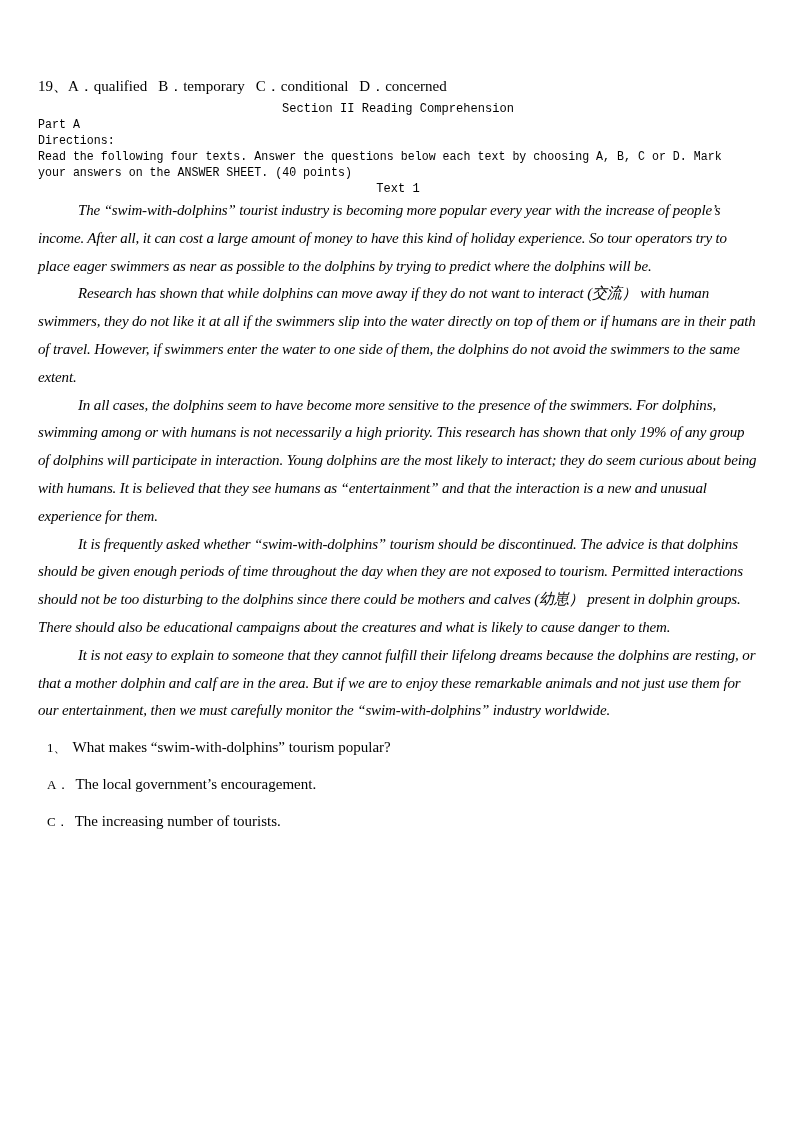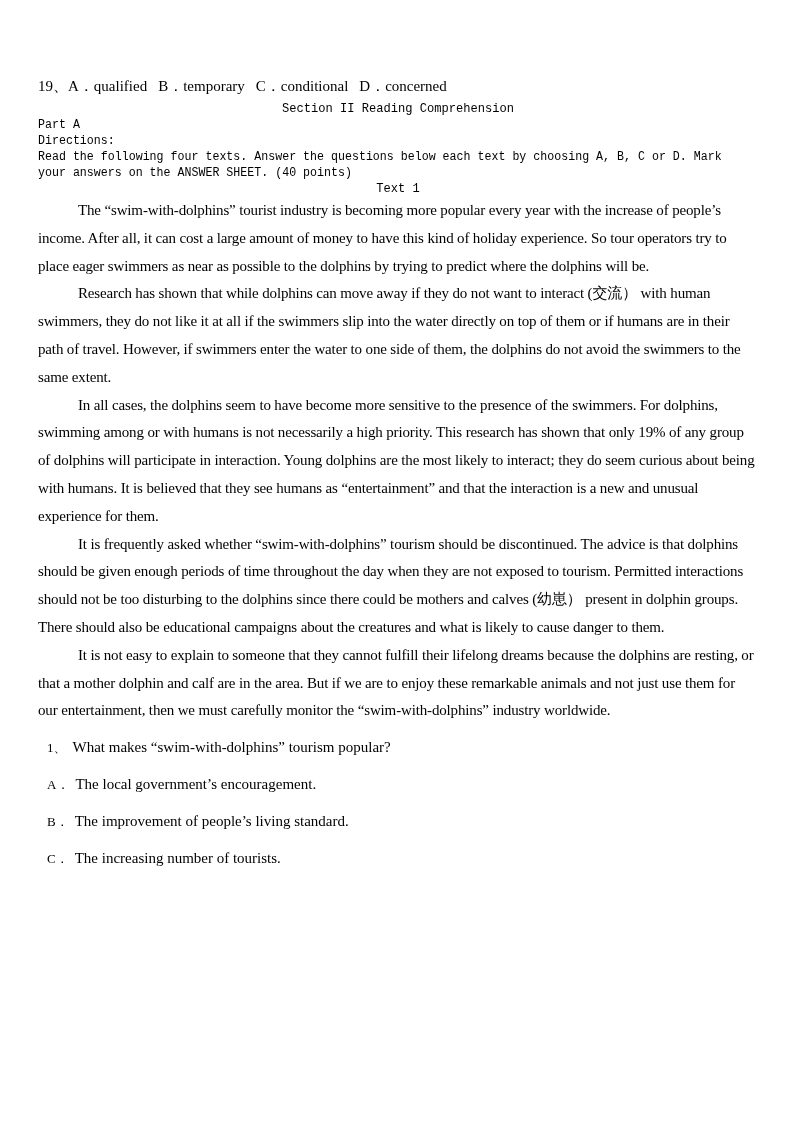--- a/index.html
+++ b/index.html
@@ -6,21 +6,21 @@
   body { width: 794px; height: 1123px; position: relative; overflow: hidden; color: #000; }
   .page { position: absolute; left: 38px; top: 74px; width: 720px; }
   .serif { font-family: "Liberation Serif", "DejaVu Serif", serif; }
   .mono { font-family: "Liberation Mono", "DejaVu Sans Mono", monospace; }
   .opt-line { font-size: 15px; line-height: 25px; height: 25px; white-space: nowrap; }
   .opt-line span.o { margin-right: 11px; }
   .sec-title { font-size: 13px; text-align: center; line-height: 16px; margin-top: 2px; transform: scaleX(0.93); }
   .mono-line { font-size: 12.5px; line-height: 16px; white-space: nowrap; transform-origin: left; transform: scaleX(0.93); }
   .dir-text { font-size: 12.5px; line-height: 16px; transform-origin: left; transform: scaleX(0.93); width: 770px; }
   .text-title { font-size: 13px; text-align: center; line-height: 16px; transform: scaleX(0.93); }
-  .para { font-size: 15px; line-height: 27.8px; text-indent: 40px; margin: 0; text-align: left; letter-spacing: -0.15px; }
+  .para { font-size: 15px; line-height: 27.8px; text-indent: 40px; margin: 0; text-align: left; letter-spacing: -0.15px; font-style: italic; }
   .q { font-size: 15px; line-height: 27.8px; margin: 9px; }
   .q .num, .q .lab { font-size: 13px; margin-right: 6px; }
 </style>
 </head>
 <body>
 
 <div class="page">
 
   <div class="opt-line serif">
     <span>19、</span><span class="o">A．qualified</span><span class="o">B．temporary</span><span class="o">C．conditional</span><span class="o">D．concerned</span>
@@ -33,17 +33,16 @@
   <div class="text-title mono">Text 1</div>
 
   <p class="para serif">The “swim-with-dolphins” tourist industry is becoming more popular every year with the increase of people’s income. After all, it can cost a large amount of money to have this kind of holiday experience. So tour operators try to place eager swimmers as near as possible to the dolphins by trying to predict where the dolphins will be.</p>
   <p class="para serif">Research has shown that while dolphins can move away if they do not want to interact (交流） with human swimmers, they do not like it at all if the swimmers slip into the water directly on top of them or if humans are in their path of travel. However, if swimmers enter the water to one side of them, the dolphins do not avoid the swimmers to the same extent.</p>
   <p class="para serif">In all cases, the dolphins seem to have become more sensitive to the presence of the swimmers. For dolphins, swimming among or with humans is not necessarily a high priority. This research has shown that only 19% of any group of dolphins will participate in interaction. Young dolphins are the most likely to interact; they do seem curious about being with humans. It is believed that they see humans as “entertainment” and that the interaction is a new and unusual experience for them.</p>
   <p class="para serif">It is frequently asked whether “swim-with-dolphins” tourism should be discontinued. The advice is that dolphins should be given enough periods of time throughout the day when they are not exposed to tourism. Permitted interactions should not be too disturbing to the dolphins since there could be mothers and calves (幼崽） present in dolphin groups. There should also be educational campaigns about the creatures and what is likely to cause danger to them.</p>
   <p class="para serif">It is not easy to explain to someone that they cannot fulfill their lifelong dreams because the dolphins are resting, or that a mother dolphin and calf are in the area. But if we are to enjoy these remarkable animals and not just use them for our entertainment, then we must carefully monitor the “swim-with-dolphins” industry worldwide.</p>
 
   <div class="q serif"><span class="num">1、</span><span>What makes “swim-with-dolphins” tourism popular?</span></div>
   <div class="q serif"><span class="lab">A．</span><span>The local government’s encouragement.</span></div>
-  <div class="q serif"><span class="lab">B．</span><span>The improvement of people’s living standard.</span></div>
   <div class="q serif"><span class="lab">C．</span><span>The increasing number of tourists.</span></div>
 
 
 </div>
 
 </body></html>

